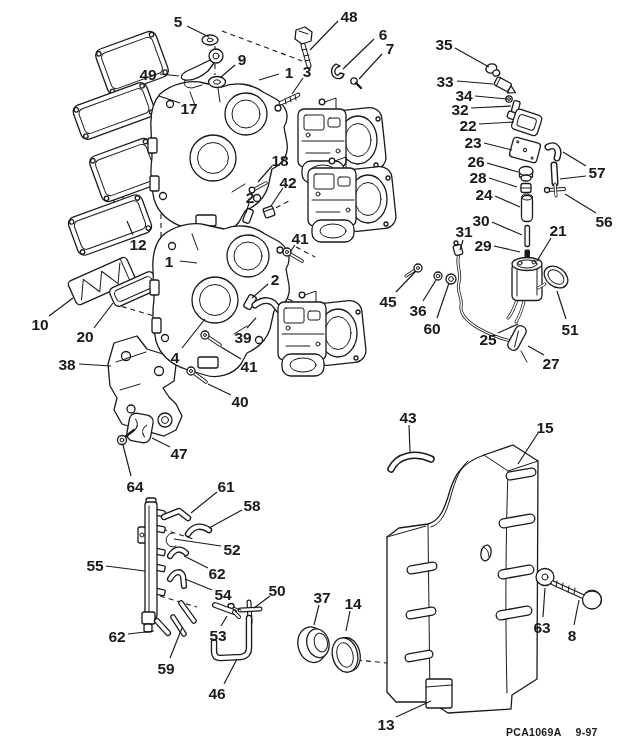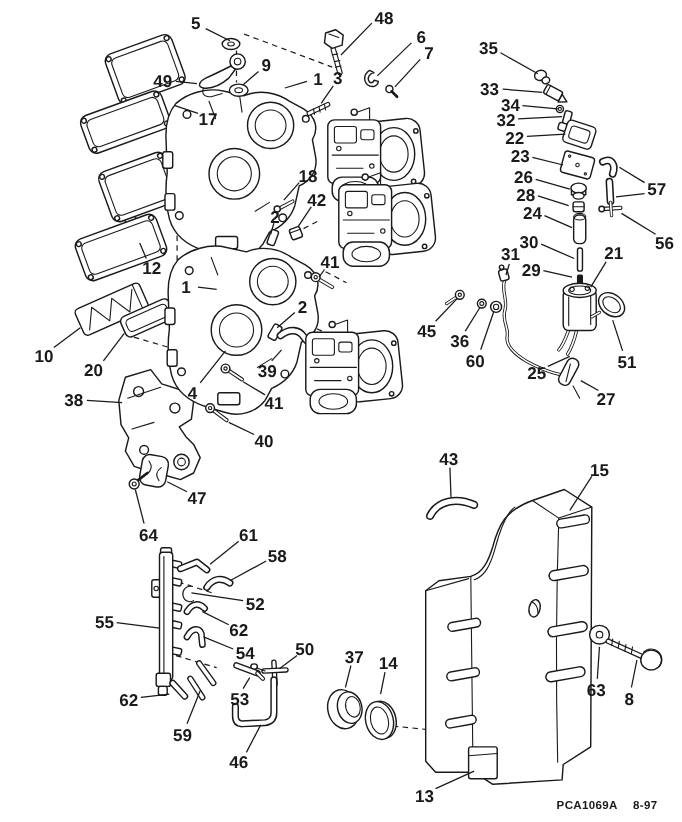--- a/index.html
+++ b/index.html
@@ -608,15 +608,15 @@
         <line x1="170" y1="658" x2="182" y2="628" stroke="#1a1a1a" class="leader"></line>
         <text x="166" y="673.5" fill="#1a1a1a" class="callout">59</text>
         <line x1="224" y1="684" x2="237" y2="659" stroke="#1a1a1a" class="leader"></line>
         <text x="217" y="698.5" fill="#1a1a1a" class="callout">46</text>
         <line x1="396" y1="717" x2="431" y2="701" stroke="#1a1a1a" class="leader"></line>
         <text x="386" y="729.5" fill="#1a1a1a" class="callout">13</text>
       </g>
 </svg>
 
 <div id="figcode">
-  <span>PCA1069A</span><span class="sp">8-97</span>
+  <span>PCA1069A</span><span class="sp">9-97</span>
 </div>
 </div>
 
 </body></html>

